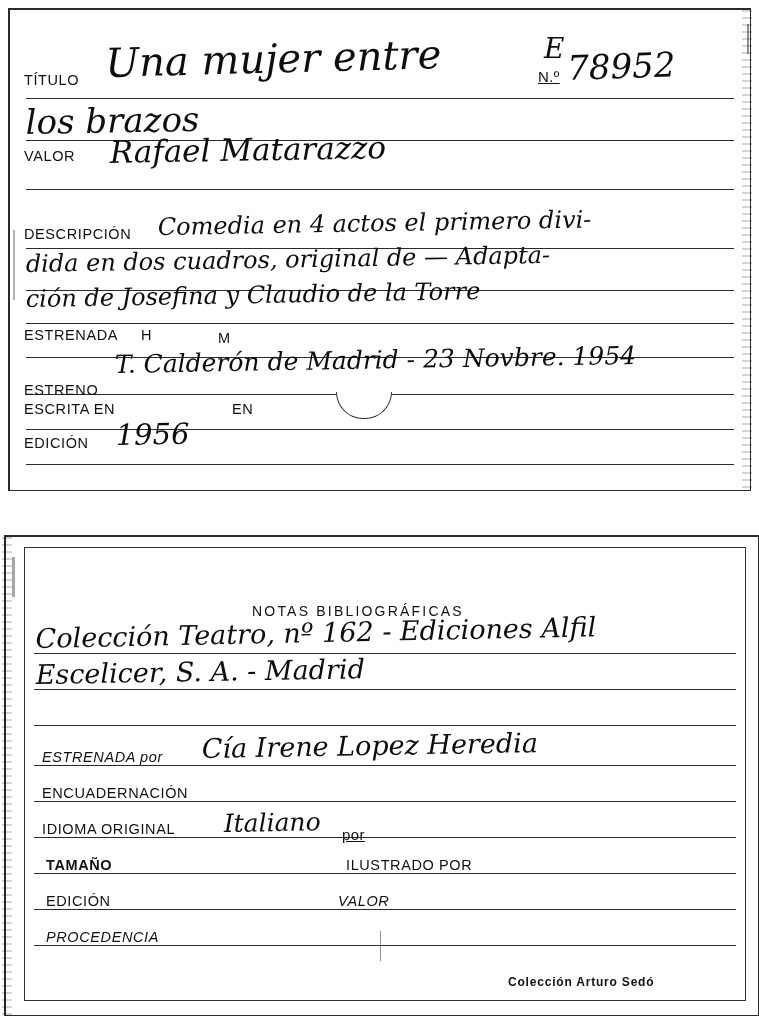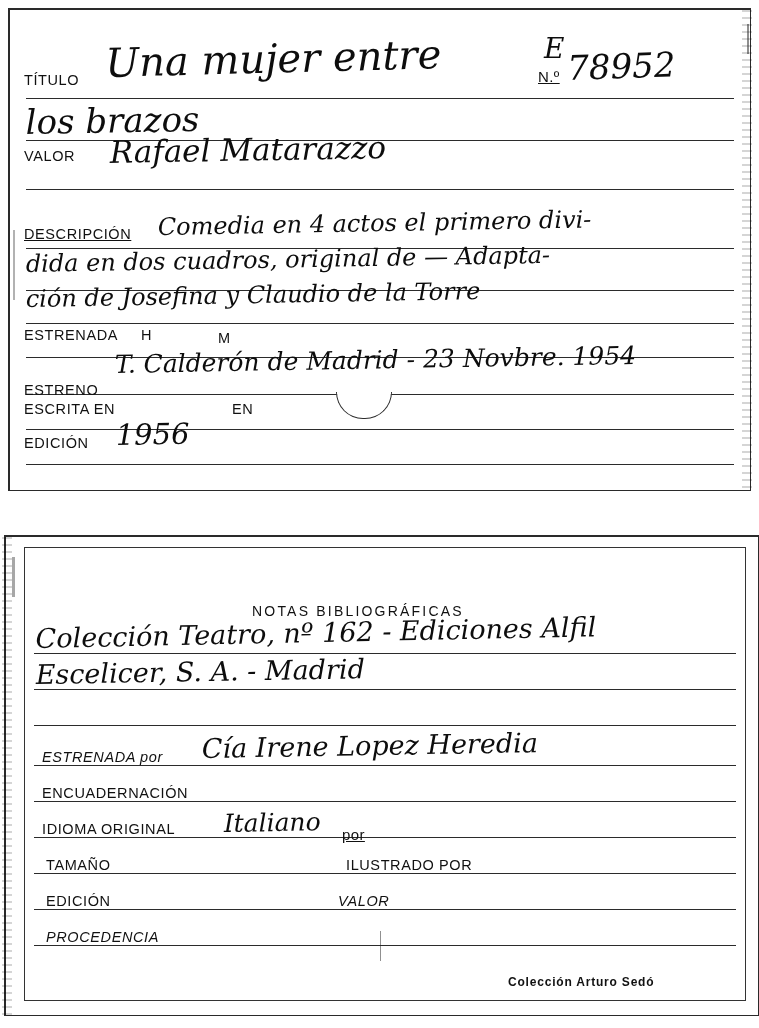--- a/index.html
+++ b/index.html
@@ -158,21 +158,21 @@
     <div class="rule" style="top:384px;"></div>
     <div class="rule" style="top:419px;"></div>
     <div class="rule" style="top:454px;"></div>
 
     <div class="notch" style="left:326px; top:382px;"></div>
     <div class="notch-mask" style="left:327px; top:381px;"></div>
 
     <div class="lbl" style="left:14px; top:62px;">TÍTULO</div>
     <div class="lbl small" style="left:528px; top:58px;">N.º</div>
     <div class="lbl" style="left:14px; top:138px;">VALOR</div>
-    <div class="lbl" style="left:14px; top:216px;text-decoration:underline;">DESCRIPCIÓN</div>
+    <div class="lbl" style="left:14px; top:216px;">DESCRIPCIÓN</div>
     <div class="lbl" style="left:14px; top:317px;">ESTRENADA</div>
     <div class="lbl" style="left:131px; top:317px;">H</div>
     <div class="lbl" style="left:208px; top:320px;">M</div>
     <div class="lbl" style="left:14px; top:372px;">ESTRENO</div>
     <div class="lbl" style="left:14px; top:391px;">ESCRITA EN</div>
     <div class="lbl" style="left:222px; top:391px;">EN</div>
     <div class="lbl" style="left:14px; top:425px;">EDICIÓN</div>
 
     <div class="hw" style="left:96px; top:30px; font-size:40px; transform:rotate(-1.5deg);">Una mujer entre</div>
     <div class="hw" style="left:16px; top:92px; font-size:34px; transform:rotate(-1deg);">los brazos</div>
@@ -216,21 +216,21 @@
 
     <div class="lbl" style="left:36px; top:212px;font-style:italic;">ESTRENADA por</div>
     <div class="hw" style="left:196px; top:196px; font-size:27px; transform:rotate(-1deg);">Cía Irene Lopez Heredia</div>
 
     <div class="lbl" style="left:36px; top:248px;">ENCUADERNACIÓN</div>
 
     <div class="lbl" style="left:36px; top:284px;">IDIOMA ORIGINAL</div>
     <div class="hw" style="left:218px; top:272px; font-size:25px; transform:rotate(-1deg);">Italiano</div>
     <div class="lbl small" style="left:336px; top:289px;">por</div>
 
-    <div class="lbl" style="left:40px; top:320px;">TAMAÑO</div>
+    <div class="lbl" style="left:40px; top:320px;font-weight:bold;">TAMAÑO</div>
     <div class="lbl" style="left:340px; top:320px;">ILUSTRADO POR</div>
 
     <div class="lbl" style="left:40px; top:356px;">EDICIÓN</div>
     <div class="lbl" style="left:332px; top:356px;font-style:italic;">VALOR</div>
 
     <div class="lbl" style="left:40px; top:392px;font-style:italic;">PROCEDENCIA</div>
 
     <div class="footer-credit" style="left:502px; top:438px;">Colección Arturo Sedó</div>
 
     <div class="mark" style="left:374px; top:394px; width:1px; height:30px; opacity:.5;"></div>

